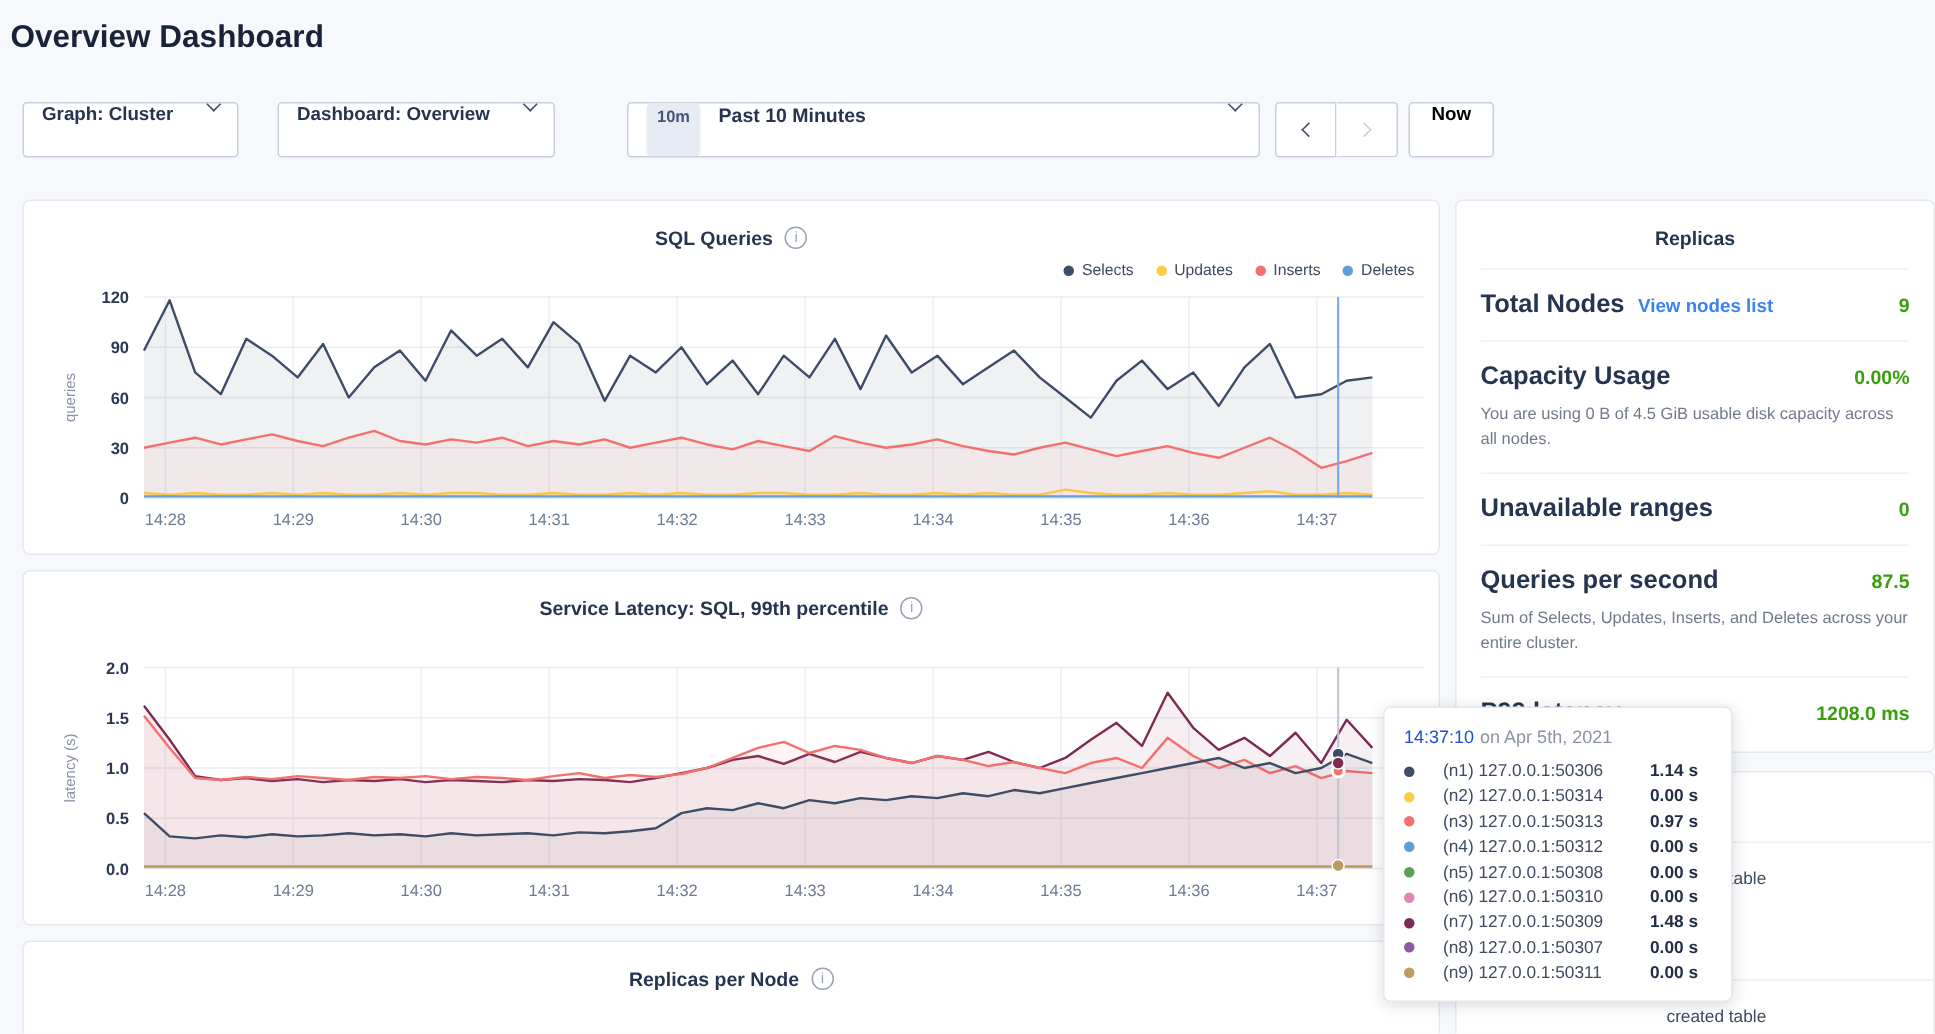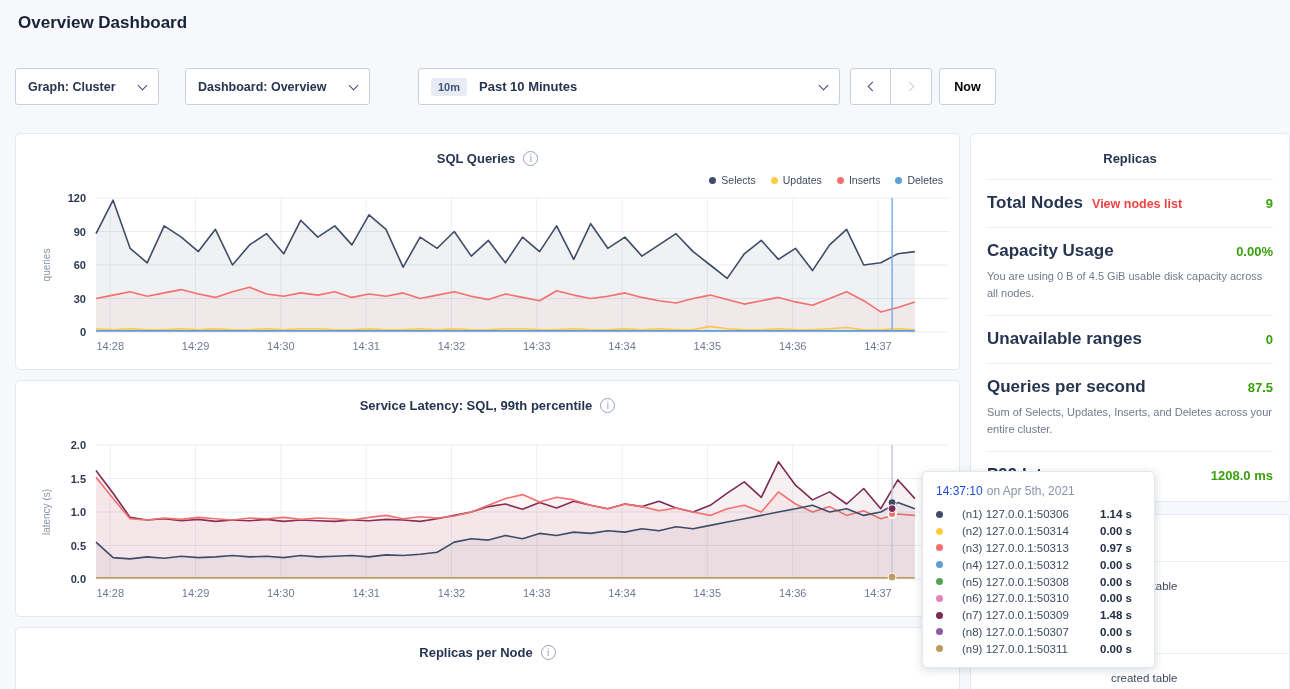--- a/index.html
+++ b/index.html
@@ -1,24 +1,24 @@
 <!DOCTYPE html>
 <html><head>
 <meta charset="utf-8">
 <style>
   *{margin:0;padding:0;box-sizing:border-box;}
   html,body{width:1290px;height:689px;overflow:hidden;}
   body{background:#f7f8fb;font-family:"Liberation Sans",sans-serif;color:#26354f;}
   .page{position:relative;width:1290px;height:689px;}
 
-  .page-title{position:absolute;left:18px;top:13px;font-size:17px;font-weight:700;color:#182339;}
+  .page-title{position:absolute;left:7px;top:13px;font-size:21px;font-weight:700;color:#182339;}
 
   
   .btn{position:absolute;top:68px;height:37px;background:#fff;border:1px solid #c8cfdd;border-radius:3px;
-       display:flex;align-items:center;font-size:12.5px;font-weight:700;color:#27344f;cursor:pointer;padding:0 12px;}
+       display:flex;font-size:12.5px;font-weight:700;color:#27344f;cursor:pointer;padding:0 12px;}
   .dd{justify-content:space-between;}
   .chev{display:inline-block;width:7px;height:7px;border-right:1.7px solid #3e4d6b;border-bottom:1.7px solid #3e4d6b;flex:none;}
   .chev.down{transform:rotate(45deg);margin-top:-3px;}
   .chev.left{transform:rotate(135deg);margin-left:3px;}
   .chev.right{transform:rotate(-45deg);margin-right:3px;}
   .chev.light{border-color:#c9cfda;}
   .time-selector{justify-content:flex-start;}
   .time-badge{background:#e7ebf3;border-radius:3px;padding:3px 7px;font-size:11px;font-weight:700;color:#42547a;margin-right:12px;}
   .time-label{font-size:13px;}
   .time-selector .chev{margin-left:auto;}
@@ -43,21 +43,21 @@
   .chart-svg{display:block;}
   svg text{font-family:"Liberation Sans",sans-serif;}
 
   
   .sidebar{position:absolute;left:970px;top:133px;width:320px;}
   .summary-panel{padding:0 16px 2px;}
   .summary-title{text-align:center;font-size:13px;font-weight:700;color:#26354f;padding:17px 0 13px;}
   .summary-row{border-top:1px solid #edf0f5;padding:13px 0 14px;}
   .summary-row .line1{display:flex;align-items:baseline;}
   .sum-label{font-size:17px;font-weight:700;color:#26354f;margin-right:9px;}
-  .sum-link{font-size:12.5px;font-weight:700;color:#ef4444;cursor:pointer;}
+  .sum-link{font-size:12.5px;font-weight:700;color:#3b82f6;cursor:pointer;}
   .sum-value{margin-left:auto;font-size:13px;font-weight:700;color:#3a9e0e;}
   .sum-sub{font-size:11px;color:#707a8c;line-height:1.5;margin-top:7px;}
 
   .events-panel{margin-top:12px;height:210px;overflow:hidden;position:relative;}
   .events-head{height:46px;}
   .event-item{padding:16px 12px 14px 140px;font-size:11.5px;color:#3e4a61;border-top:1px solid #edf0f5;line-height:1.55;}
   .event-item:first-child{height:92px;}
 
   
   .tooltip{position:absolute;left:922px;top:471px;width:233px;background:#fff;border:1px solid #e3e7ee;border-radius:5px;

